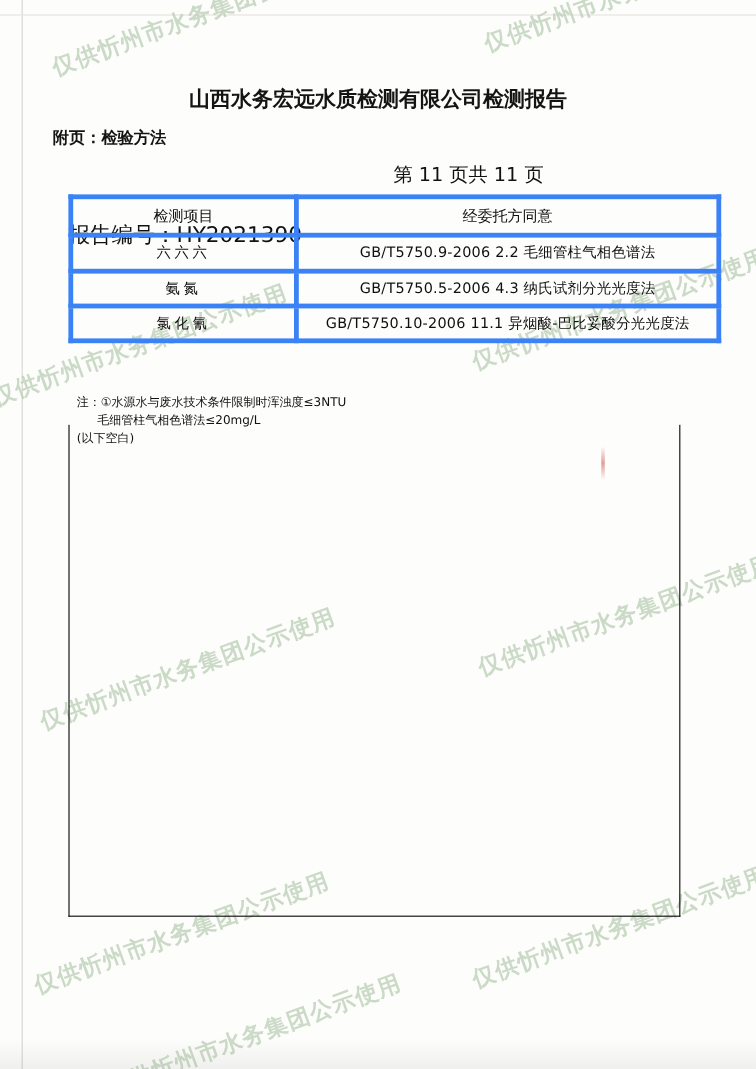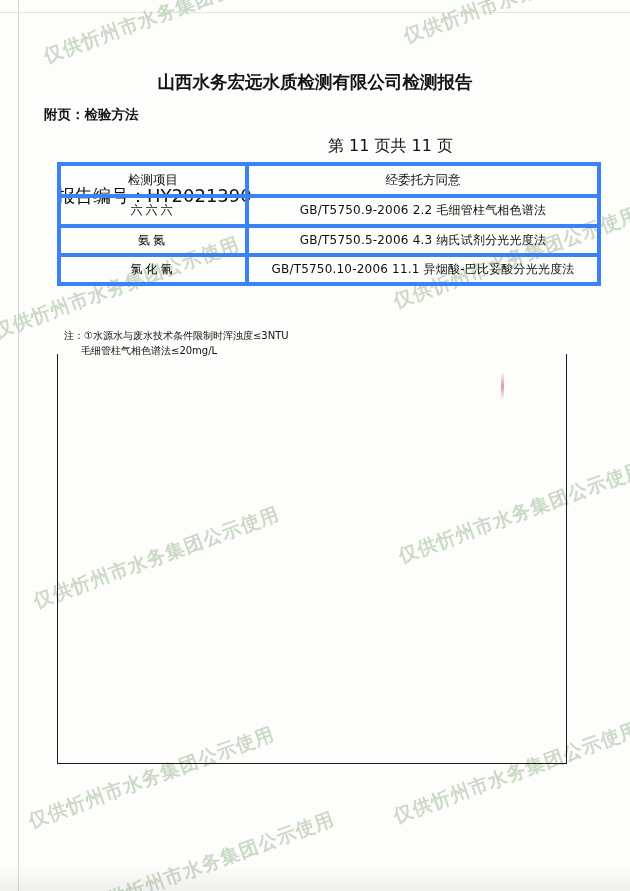--- a/index.html
+++ b/index.html
@@ -235,19 +235,20 @@
       </tbody>
     </table>
 
     <div id="empty-box"></div>
 
     <div id="notes">
       <div class="note-line">
         <span>注：</span><span>①水源水与废水技术条件限制时浑浊度≤3NTU</span>
       </div>
       <div class="note-line note-indent">毛细管柱气相色谱法≤20mg/L</div>
+      <div class="note-line">(以下空白)</div>
     </div>
 
     <div id="ink-mark"></div>
   </div>
 
   <div id="scan-shadow"></div>
 </div>
 
 </body></html>

